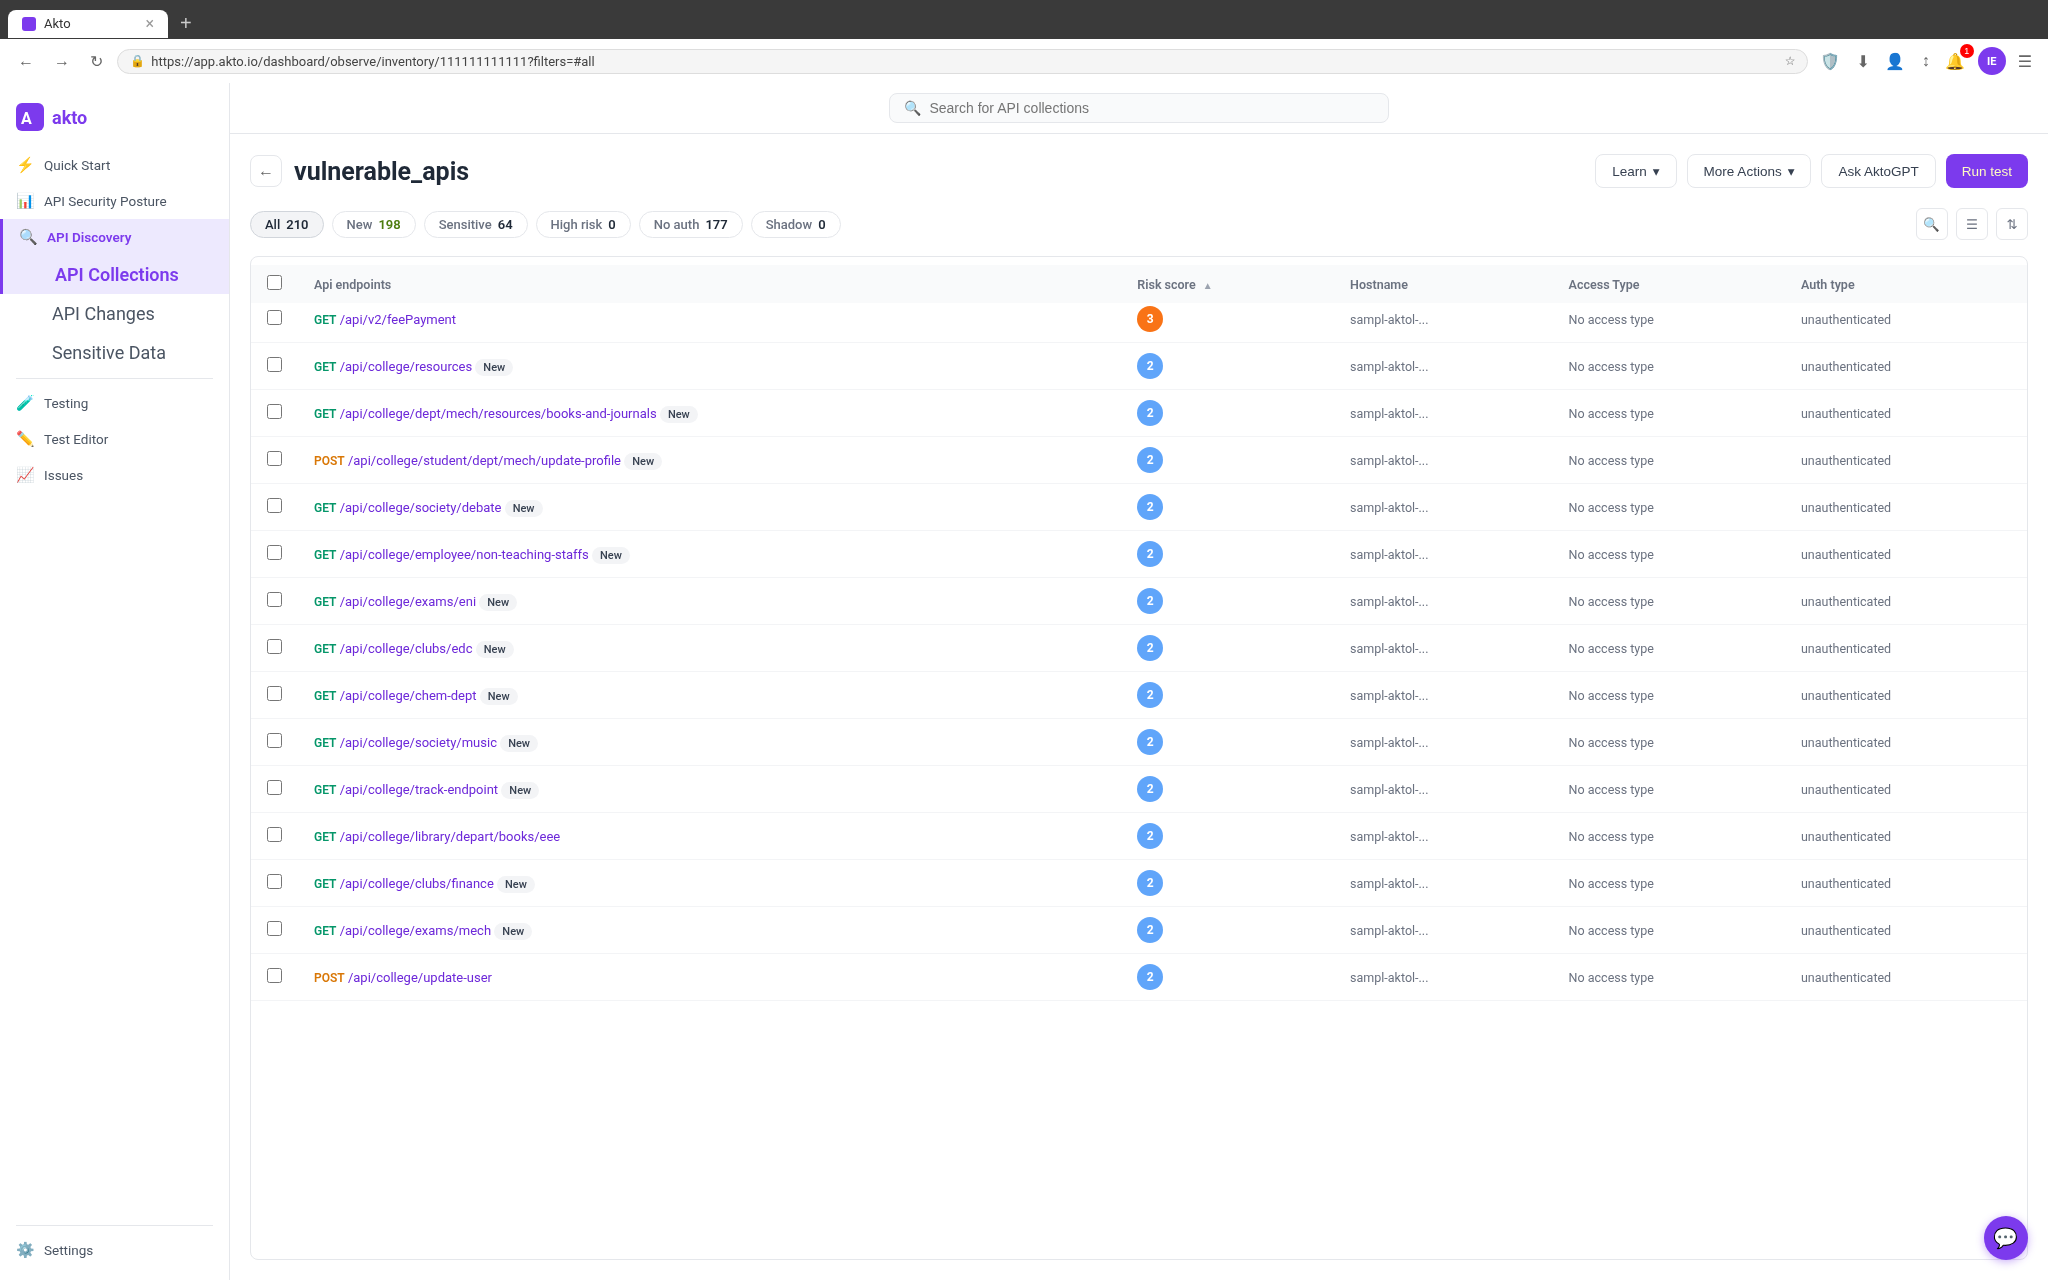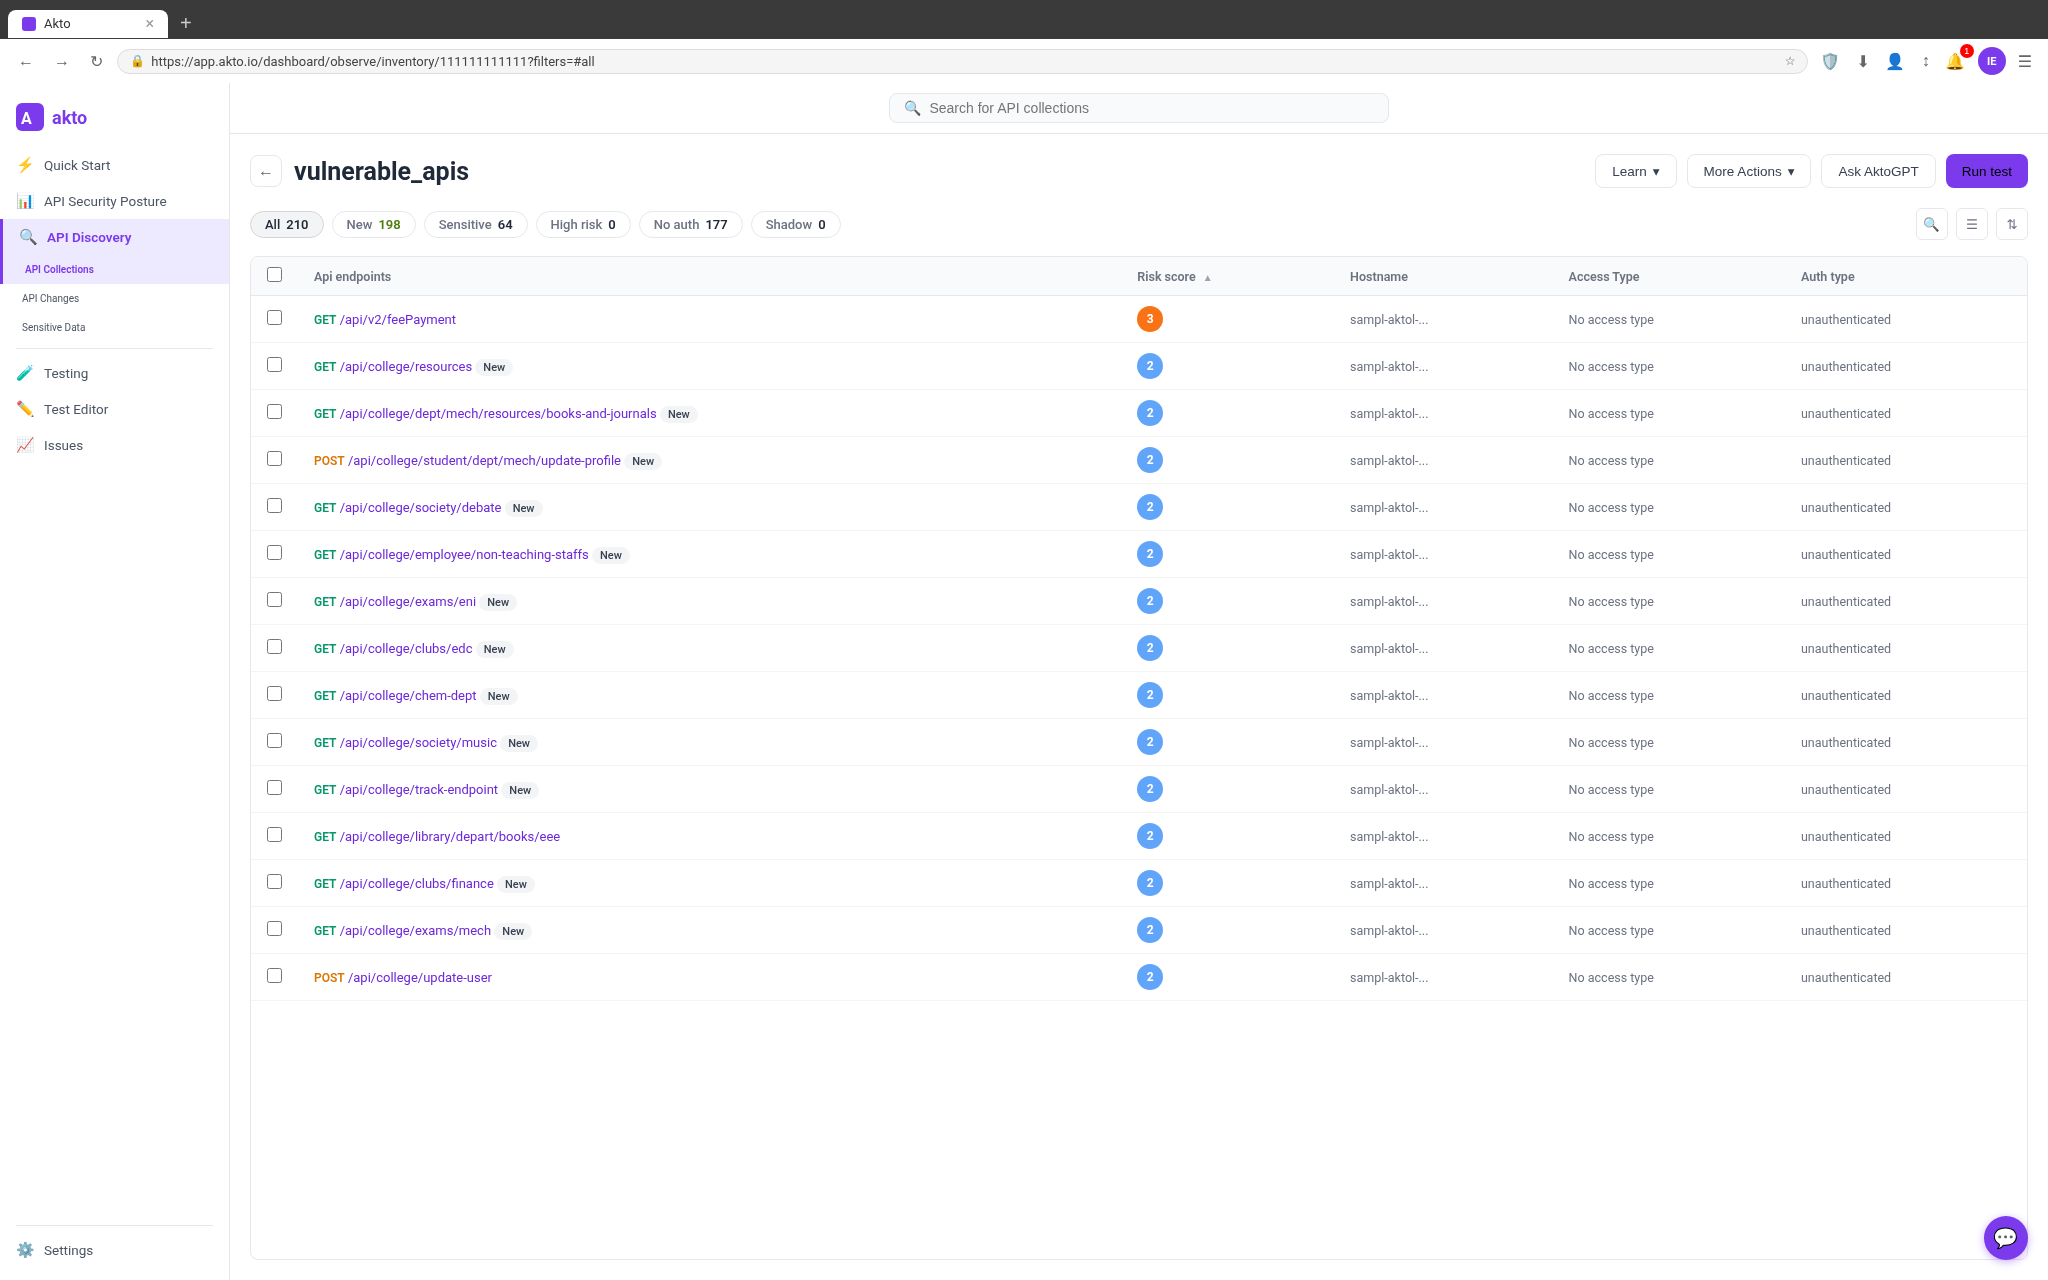--- a/index.html
+++ b/index.html
@@ -28,21 +28,21 @@
     .app { display: flex; flex: 1; overflow: hidden; background: #fff; }
 
     
     .sidebar { width: 230px; background: #fff; border-right: 1px solid #e5e7eb; display: flex; flex-direction: column; padding: 12px 0; overflow-y: auto; }
     .sidebar-logo { display: flex; align-items: center; gap: 8px; padding: 8px 16px 16px; }
     .logo-icon { width: 28px; height: 28px; }
     .logo-text { font-size: 18px; font-weight: 700; color: #7c3aed; }
     .sidebar-section { margin-bottom: 4px; }
     .sidebar-item { display: flex; align-items: center; gap: 10px; padding: 9px 16px; cursor: pointer; color: #4b5563; font-size: 13.5px; border-radius: 0; transition: background 0.15s; }
     .sidebar-item.active { background: #ede9fe; color: #7c3aed; font-weight: 600; border-left: 3px solid #7c3aed; }
-    .sidebar-item.sub { padding-left: 22px; font-size: 10px; }
+    .sidebar-item.sub { padding-left: 52px; font-size: 18px; }
     .sidebar-item.sub.active { background: #ede9fe; color: #7c3aed; font-weight: 600; border-left: 3px solid #7c3aed; }
     .sidebar-icon { font-size: 15px; width: 18px; text-align: center; flex-shrink: 0; }
     .sidebar-divider { height: 1px; background: #e5e7eb; margin: 6px 16px; }
     .sidebar-bottom { margin-top: auto; }
 
     
     .main { flex: 1; display: flex; flex-direction: column; overflow: hidden; background: #fff; }
 
     
     .app-header { background: #fff; padding: 10px 20px; border-bottom: 1px solid #e5e7eb; display: flex; align-items: center; gap: 12px; }
@@ -51,35 +51,35 @@
 
     
     .content { flex: 1; overflow: hidden; display: flex; flex-direction: column; padding: 20px; }
     .page-header { display: flex; align-items: center; gap: 12px; margin-bottom: 20px; }
     .back-btn { width: 32px; height: 32px; border: 1px solid #e5e7eb; border-radius: 8px; display: flex; align-items: center; justify-content: center; cursor: pointer; background: #fff; color: #666; font-size: 16px; }
     .page-title { font-size: 25px; font-weight: 700; color: #1f2937; }
     .header-actions { margin-left: auto; display: flex; gap: 10px; }
     .btn { padding: 8px 16px; border-radius: 8px; font-size: 13.5px; font-weight: 500; cursor: pointer; display: flex; align-items: center; gap: 6px; border: none; }
     .btn-outline { background: #fff; border: 1px solid #e5e7eb; color: #374151; }
     .btn-ghost { background: #fff; border: 1px solid #e5e7eb; color: #374151; }
-    .btn-primary { background: #7c3aed; color: #000000; }
+    .btn-primary { background: #7c3aed; color: #fef9c3; }
 
     
     .filter-bar { display: flex; align-items: center; gap: 8px; margin-bottom: 16px; }
     .filter-tag { display: flex; align-items: center; gap: 6px; padding: 5px 14px; border-radius: 20px; cursor: pointer; font-size: 13px; font-weight: 500; border: 1px solid #e5e7eb; background: #fff; color: #6b7280; }
     .filter-tag.active { background: #f3f4f6; color: #1f2937; border-color: #d1d5db; }
     .filter-count { font-weight: 600; color: #1f2937; }
     .filter-count.new { color: #4d7c0f; }
     .filter-actions { margin-left: auto; display: flex; gap: 8px; }
     .filter-icon-btn { width: 32px; height: 32px; border: 1px solid #e5e7eb; border-radius: 6px; background: #fff; display: flex; align-items: center; justify-content: center; cursor: pointer; color: #6b7280; }
 
     
     .table-container { flex: 1; overflow-y: auto; border: 1px solid #e5e7eb; border-radius: 8px; }
     table { width: 100%; border-collapse: collapse; }
-    thead { position: sticky; top: 0; background: #f9fafb; z-index: 1; }
+    thead { position: sticky; top: 8px; background: #f9fafb; z-index: 1; }
     th { padding: 10px 16px; text-align: left; font-size: 12.5px; font-weight: 600; color: #6b7280; border-bottom: 1px solid #e5e7eb; white-space: nowrap; }
     td { padding: 10px 16px; border-bottom: 1px solid #f3f4f6; font-size: 13px; color: #374151; vertical-align: middle; }
     .method-get { color: #059669; font-weight: 600; font-size: 12px; }
     .method-post { color: #d97706; font-weight: 600; font-size: 12px; }
     .endpoint-path { color: #6d28d9; font-size: 13px; }
     .new-badge { background: #f3f4f6; color: #374151; font-size: 11px; padding: 2px 8px; border-radius: 12px; font-weight: 500; }
     .risk-badge { width: 26px; height: 26px; border-radius: 50%; display: flex; align-items: center; justify-content: center; font-size: 12px; font-weight: 700; color: #fff; }
     .risk-3 { background: #f97316; }
     .risk-2 { background: #60a5fa; }
     .hostname { color: #6b7280; font-size: 12.5px; }

